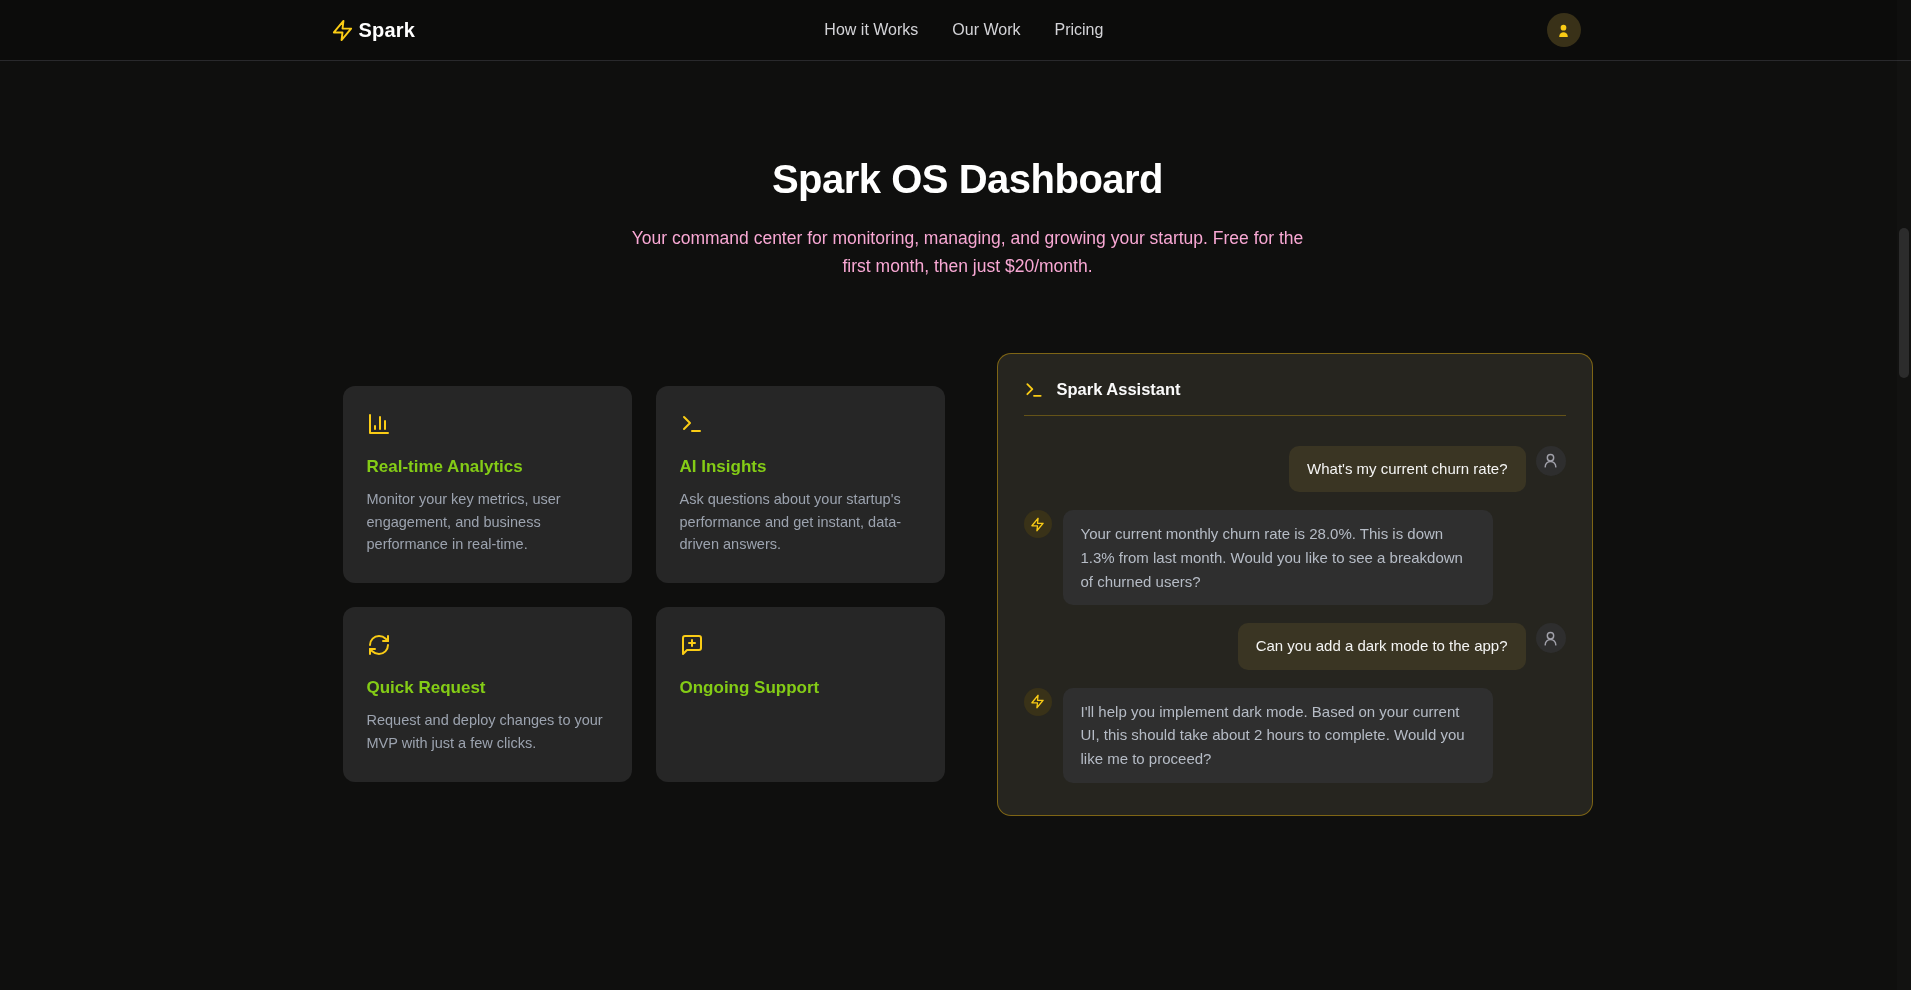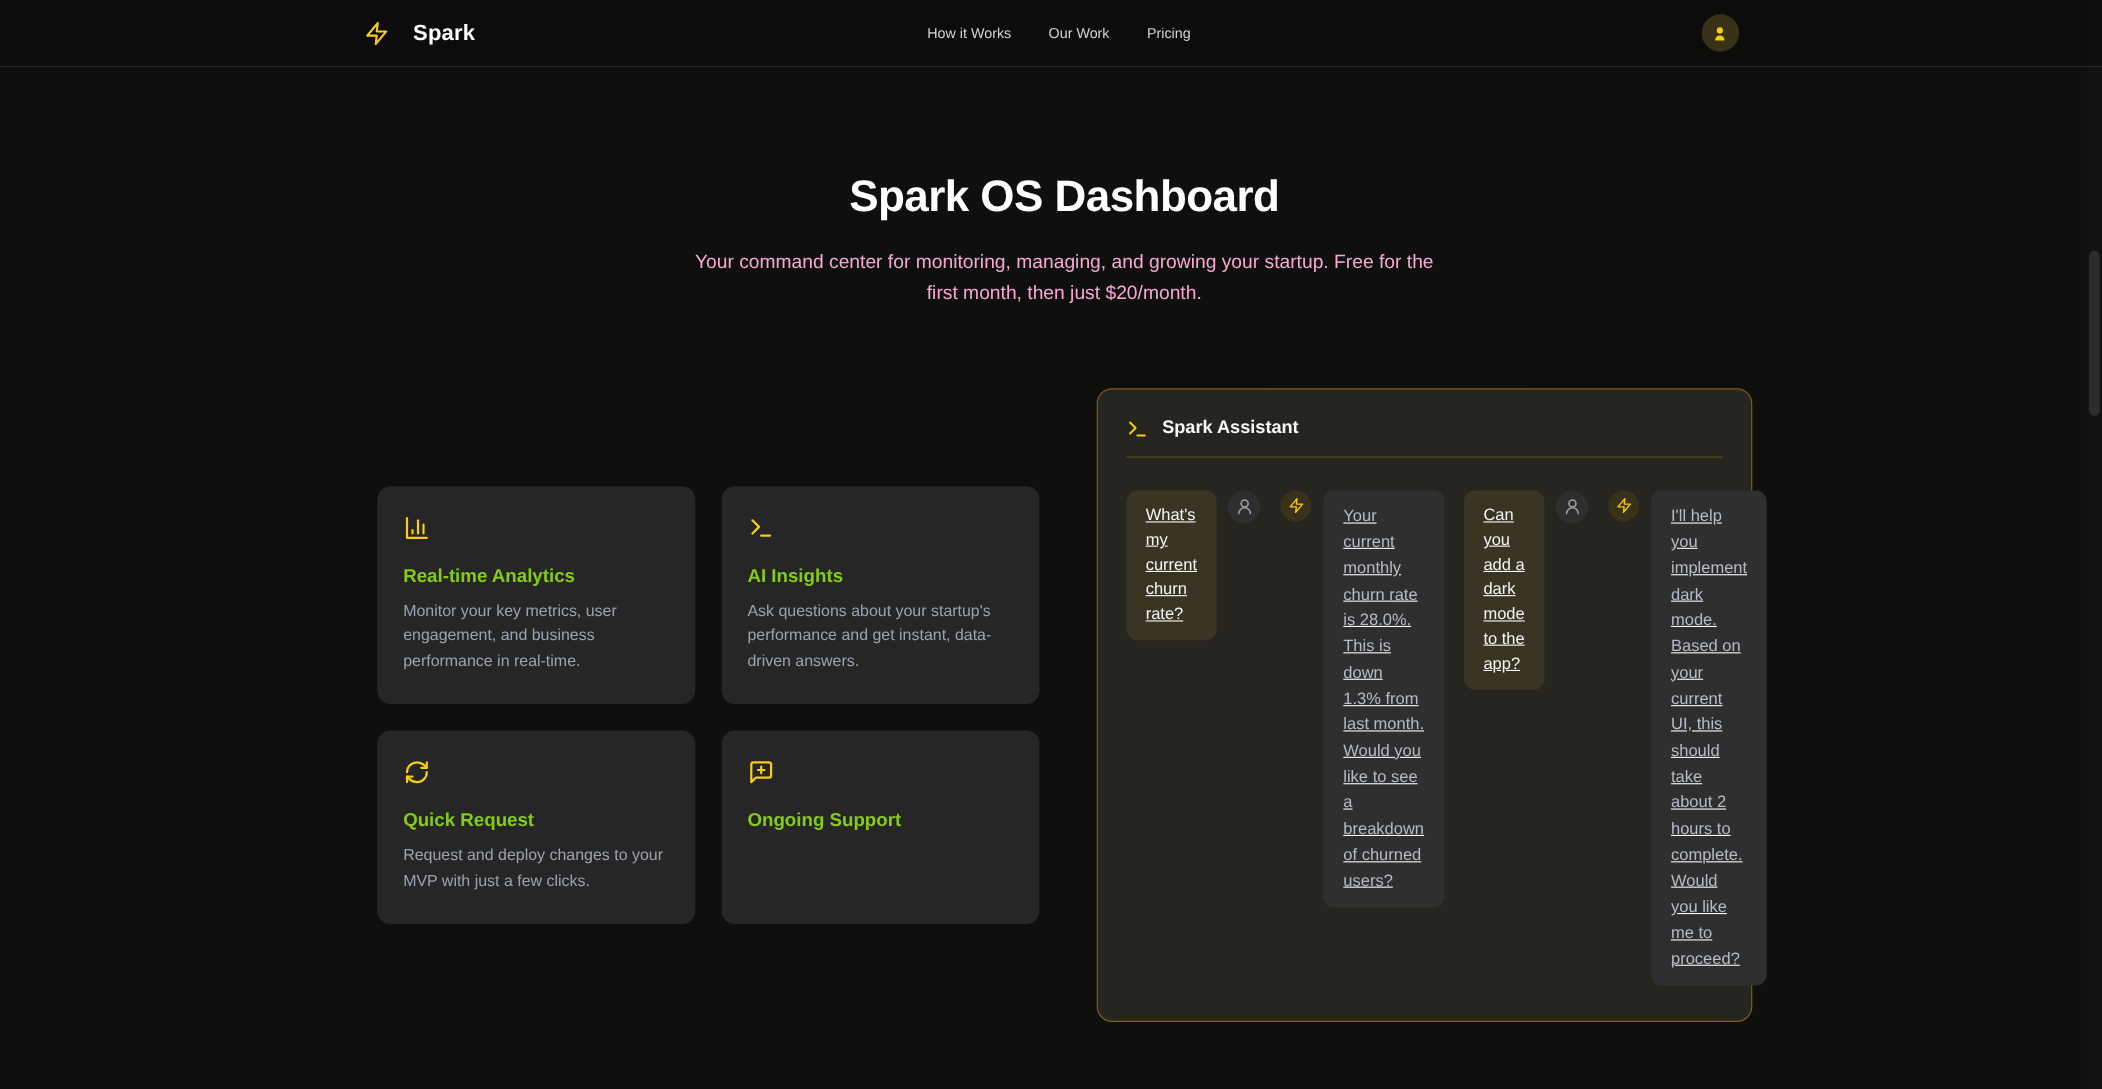--- a/index.html
+++ b/index.html
@@ -22,40 +22,40 @@
     height: 100%;
     margin: 0 auto;
     display: flex;
     align-items: center;
     justify-content: space-between;
     position: relative;
   }
   .brand {
     display: flex;
     align-items: center;
-    gap: 22px;
+    gap: 5px;
     cursor: pointer;
   }
   .brand-name {
     font-size: 20px;
     font-weight: 700;
     color: #ffffff;
     letter-spacing: 0.2px;
   }
   .nav-links {
     position: absolute;
     left: 50%;
     top: 50%;
     transform: translate(-47%, -50%);
     display: flex;
     gap: 34px;
   }
   .nav-links a {
     color: #d4d4d8;
-    font-size: 13px;
+    font-size: 16px;
     text-decoration: none;
     cursor: pointer;
   }
   .avatar-btn {
     width: 34px;
     height: 34px;
     border-radius: 50%;
     background: #393118;
     border: none;
     display: flex;
@@ -131,23 +131,22 @@
     border-bottom: 1px solid rgba(234, 179, 8, 0.32);
   }
   .panel-header .panel-title {
     font-size: 16.5px;
     font-weight: 700;
     color: #fafafa;
   }
   .messages {
     margin-top: 30px;
     display: flex;
-    flex-direction: row;
+    flex-direction: column;
     gap: 18px;
-    text-decoration: underline;
   }
   .msg-row { display: flex; align-items: flex-start; }
   .msg-row.user { justify-content: flex-end; gap: 10px; }
   .msg-row.assistant { gap: 11px; }
   .bubble {
     border-radius: 10px;
     padding: 12px 18px;
     font-size: 15px;
     line-height: 1.5;
   }

